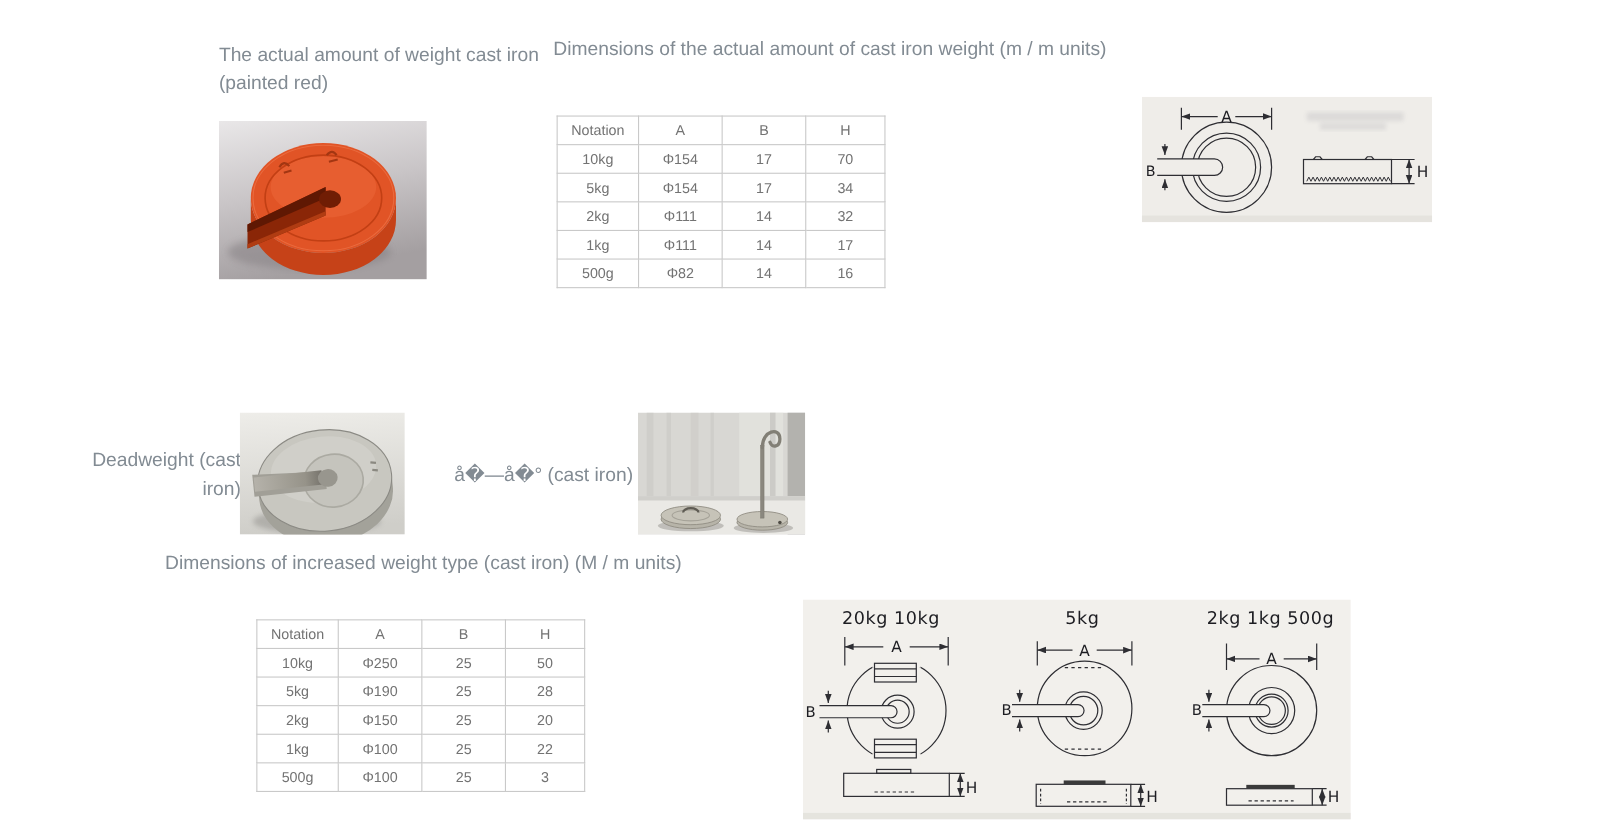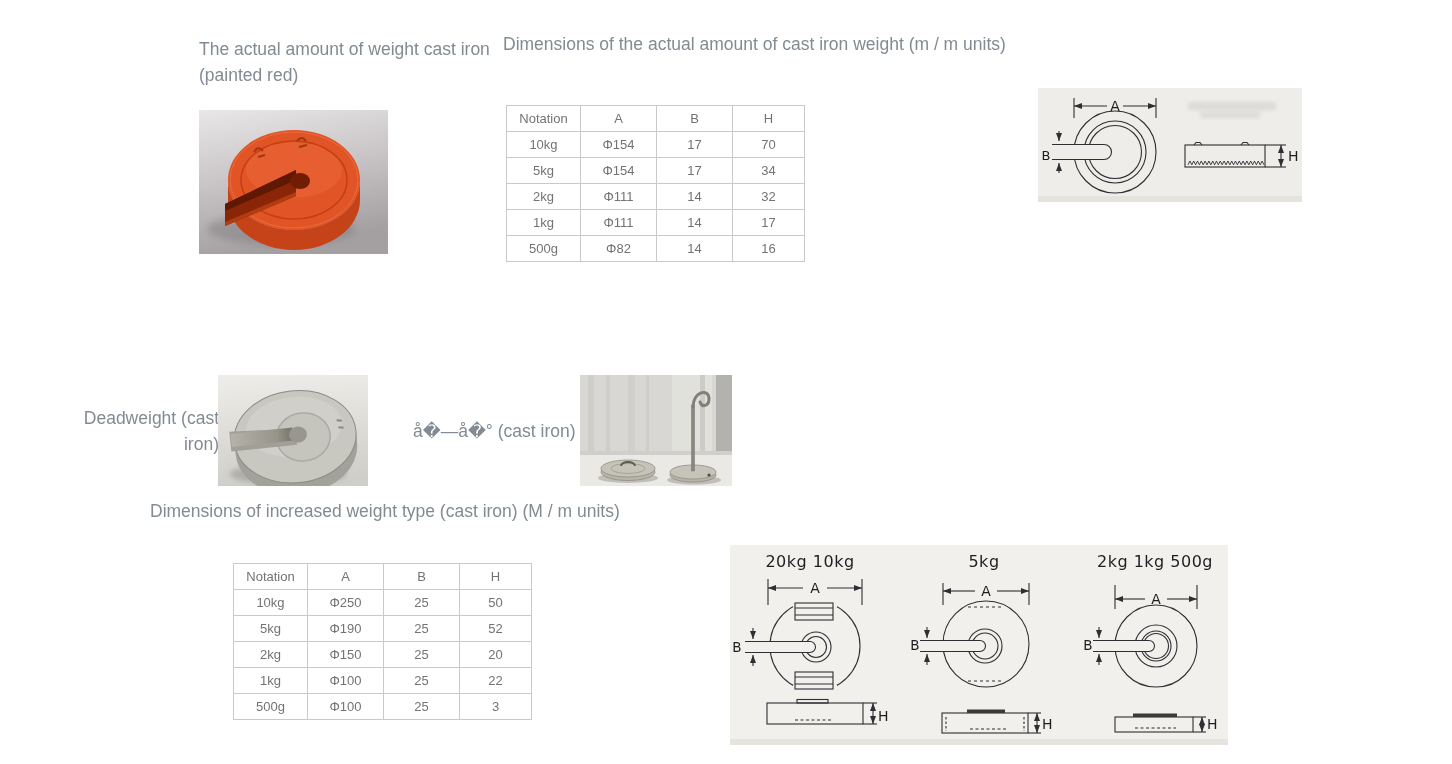--- a/index.html
+++ b/index.html
@@ -222,21 +222,21 @@
         <tr>
           <td>10kg</td>
           <td>Φ250</td>
           <td>25</td>
           <td>50</td>
         </tr>
         <tr>
           <td>5kg</td>
           <td>Φ190</td>
           <td>25</td>
-          <td>52</td>
+          <td>28</td>
         </tr>
         <tr>
           <td>2kg</td>
           <td>Φ150</td>
           <td>25</td>
           <td>20</td>
         </tr>
         <tr>
           <td>1kg</td>
           <td>Φ100</td>

